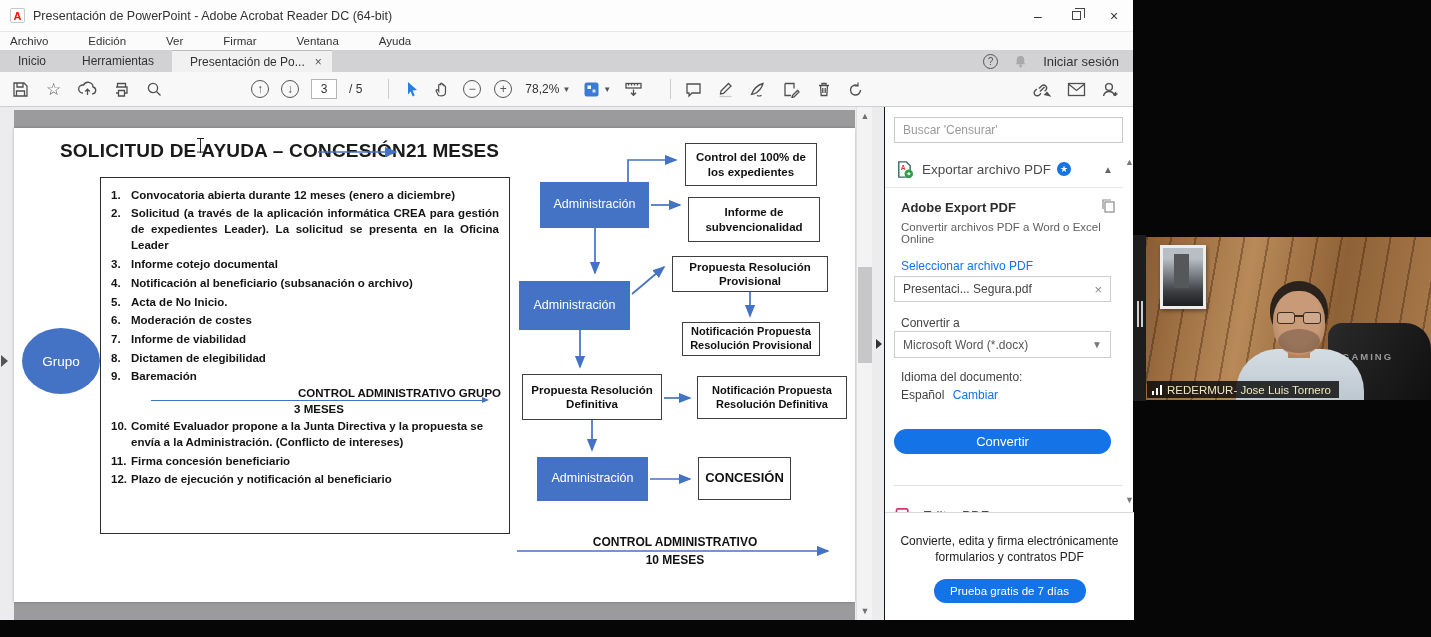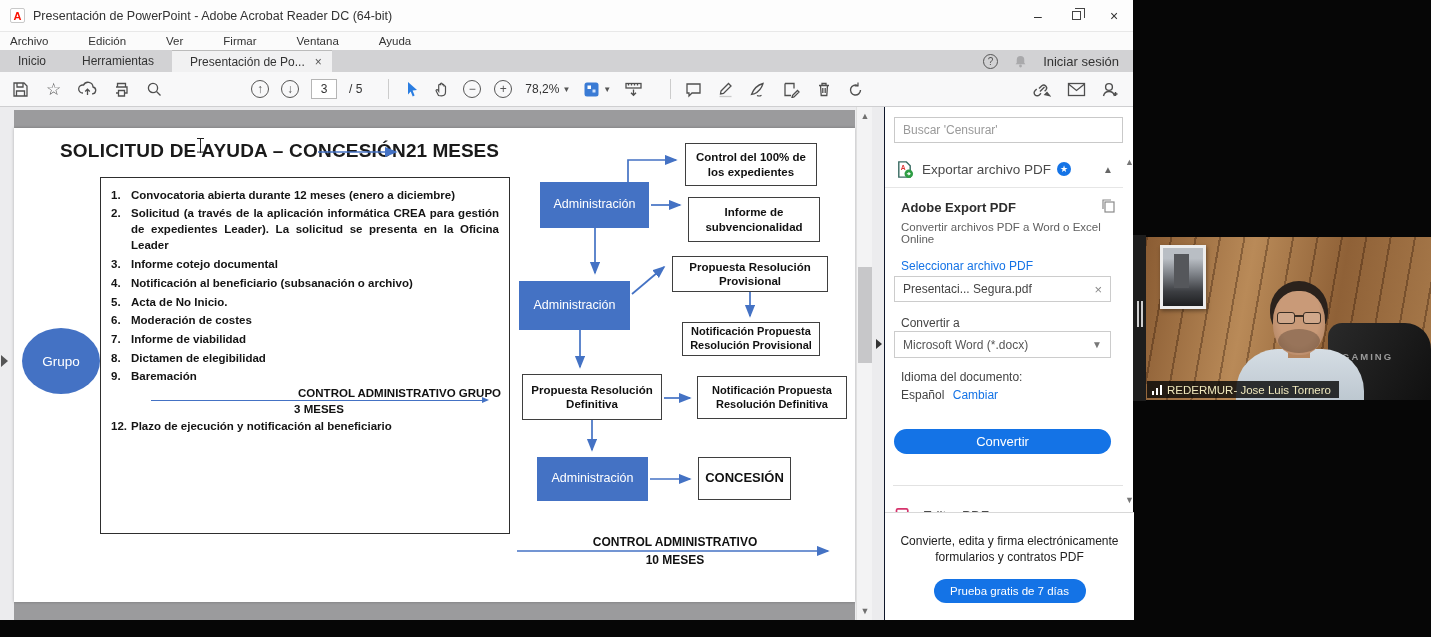--- a/index.html
+++ b/index.html
@@ -408,20 +408,28 @@
           <div class="li">
               <span class="num">9.</span>
               <span class="txt">Baremación</span>
             </div>
           <div class="ctrlgrupo">
             <div class="cg-title">CONTROL ADMINISTRATIVO GRUPO</div>
             <div class="cg-line"></div>
             <div class="cg-sub">3 MESES</div>
           </div>
           <div class="li">
+              <span class="num">10.</span>
+              <span class="txt">Comité Evaluador propone a la Junta Directiva y la propuesta se envía a la Administración. (Conflicto de intereses)</span>
+            </div>
+          <div class="li">
+              <span class="num">11.</span>
+              <span class="txt">Firma concesión beneficiario</span>
+            </div>
+          <div class="li">
               <span class="num">12.</span>
               <span class="txt">Plazo de ejecución y notificación al beneficiario</span>
             </div>
         </div>
 
         <div class="fbox blue" style="left:526px; top:54px;  width:109px; height:46px">Administración</div>
         <div class="fbox" style="left:671px; top:15px;  width:132px; height:43px">Control del 100% de los expedientes</div>
         <div class="fbox" style="left:658px; top:128px; width:156px; height:36px">Propuesta Resolución Provisional</div>
         <div class="fbox" style="left:674px; top:69px;  width:132px; height:45px">Informe de subvencionalidad</div>
         <div class="fbox blue" style="left:505px; top:153px; width:111px; height:49px">Administración</div>

